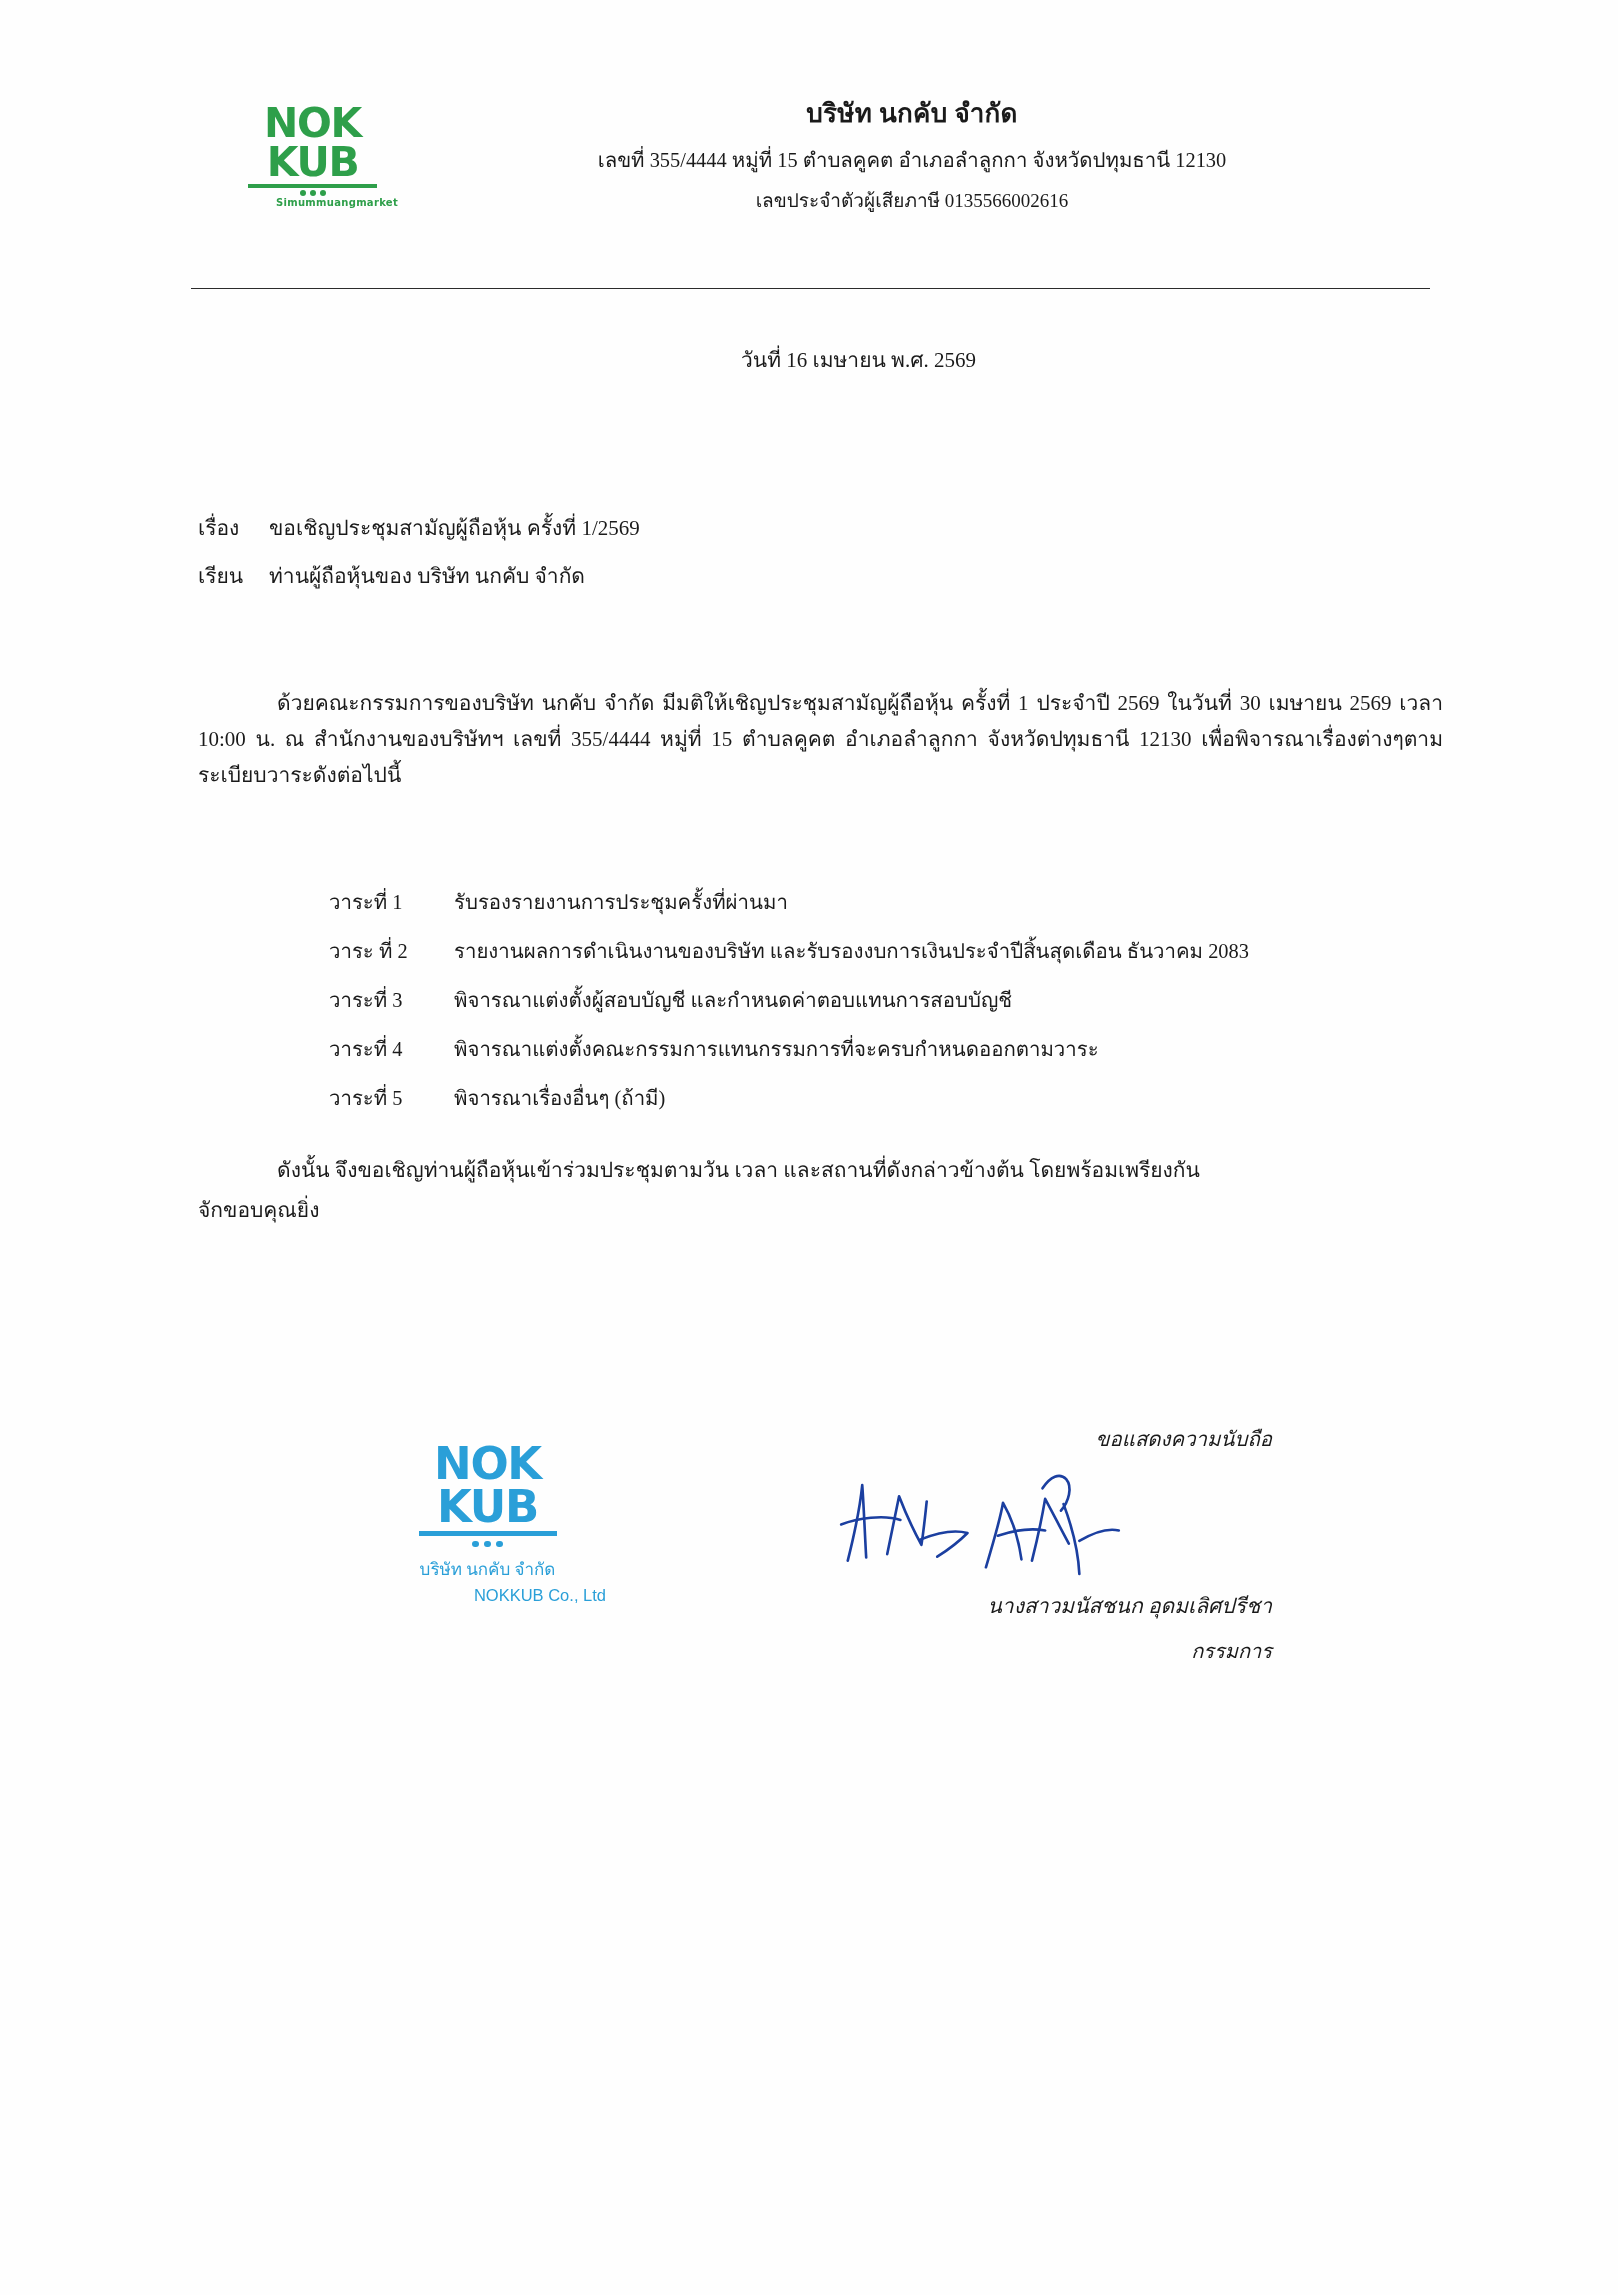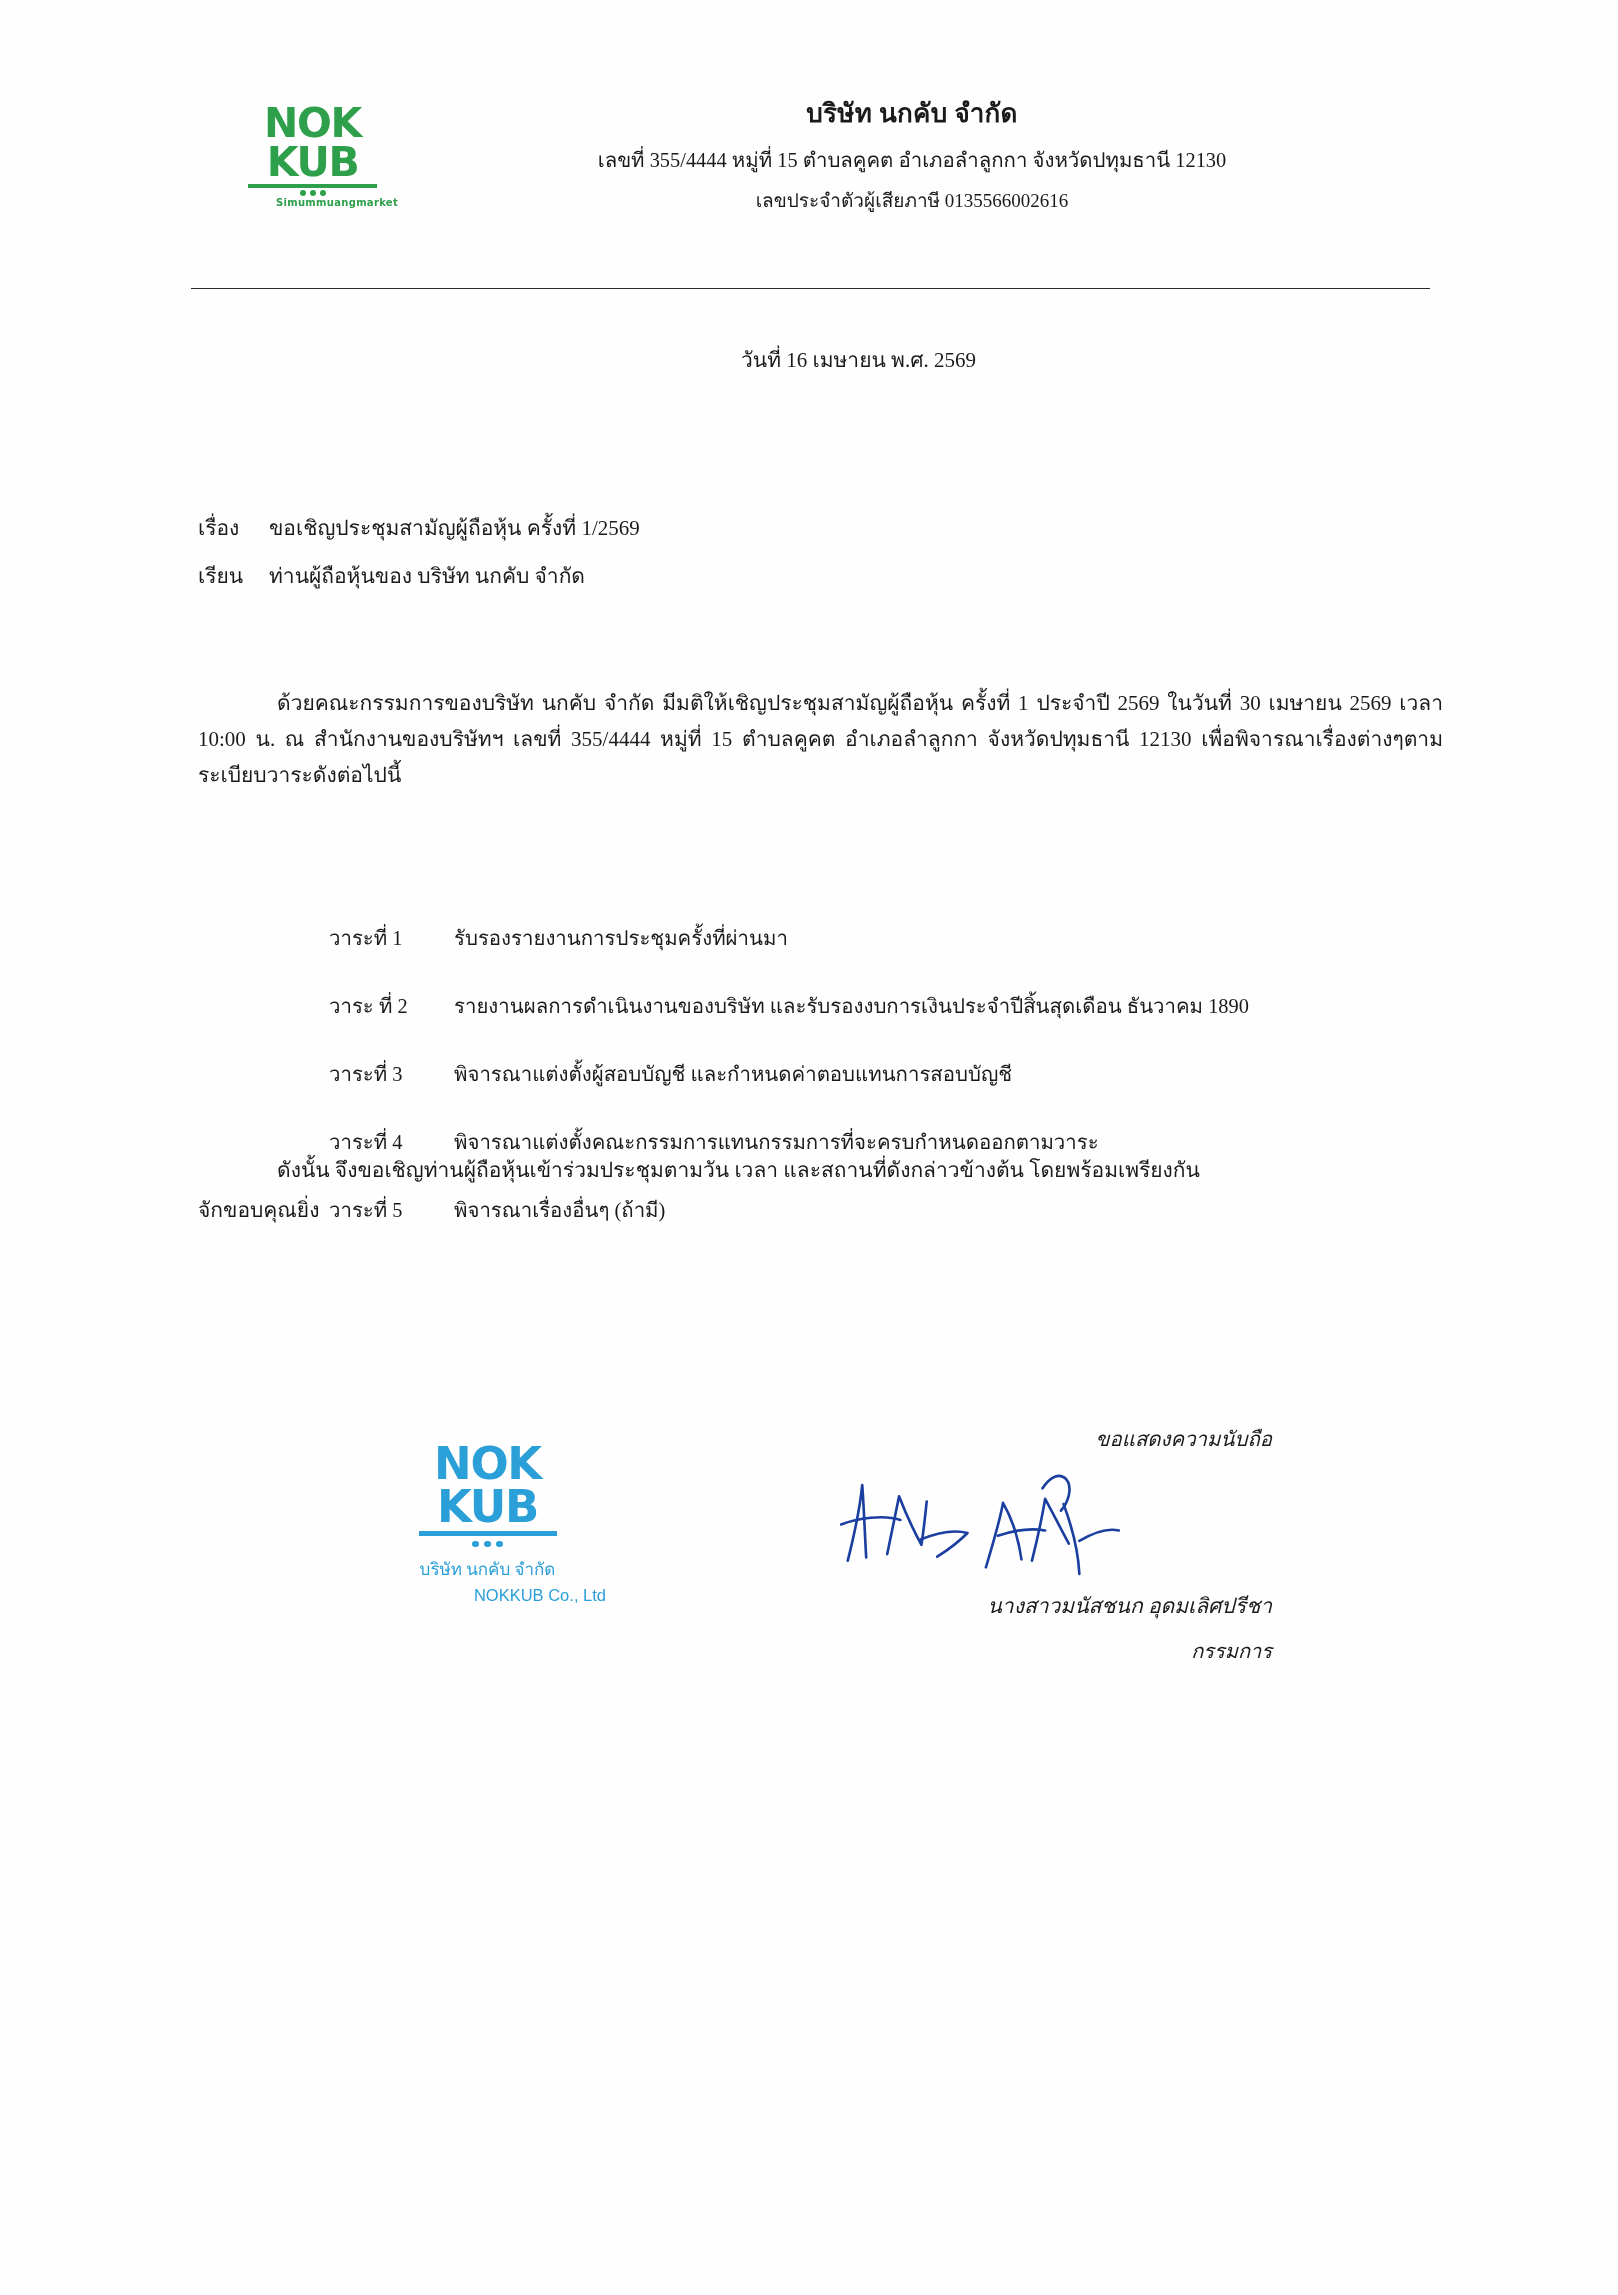--- a/index.html
+++ b/index.html
@@ -154,21 +154,20 @@
   .agenda {
     position: absolute;
     top: 886px;
     left: 329px;
     width: 1120px;
   }
   .agenda-item {
     font-size: 20.4px;
     margin-bottom: 17px;
     white-space: nowrap;
-    margin-top: 36px;
   }
   .agenda-no {
     display: inline-block;
     min-width: 125px;
   }
 
   
   .closing {
     position: absolute;
     top: 1152px;
@@ -299,21 +298,21 @@
 
   <div class="body-para">
     <span class="indent"></span><span>ด้วยคณะกรรมการของบริษัท  นกคับ  จำกัด    มีมติให้เชิญประชุมสามัญผู้ถือหุ้น  ครั้งที่  1  ประจำปี  2569 ในวันที่ 30 เมษายน 2569 เวลา 10:00 น. ณ สำนักงานของบริษัทฯ เลขที่ 355/4444 หมู่ที่ 15 ตำบลคูคต อำเภอลำลูกกา จังหวัดปทุมธานี 12130 เพื่อพิจารณาเรื่องต่างๆตามระเบียบวาระดังต่อไปนี้</span>
   </div>
 
   <div class="agenda">
     <div class="agenda-item">
       <span class="agenda-no">วาระที่  1</span><span>รับรองรายงานการประชุมครั้งที่ผ่านมา</span>
     </div>
     <div class="agenda-item">
-      <span class="agenda-no">วาระ ที่ 2</span><span>รายงานผลการดำเนินงานของบริษัท และรับรองงบการเงินประจำปีสิ้นสุดเดือน ธันวาคม 1890</span>
+      <span class="agenda-no">วาระ ที่ 2</span><span>รายงานผลการดำเนินงานของบริษัท และรับรองงบการเงินประจำปีสิ้นสุดเดือน ธันวาคม 2083</span>
     </div>
     <div class="agenda-item">
       <span class="agenda-no">วาระที่  3</span><span>พิจารณาแต่งตั้งผู้สอบบัญชี และกำหนดค่าตอบแทนการสอบบัญชี</span>
     </div>
     <div class="agenda-item">
       <span class="agenda-no">วาระที่  4</span><span>พิจารณาแต่งตั้งคณะกรรมการแทนกรรมการที่จะครบกำหนดออกตามวาระ</span>
     </div>
     <div class="agenda-item">
       <span class="agenda-no">วาระที่  5</span><span>พิจารณาเรื่องอื่นๆ (ถ้ามี)</span>
     </div>

